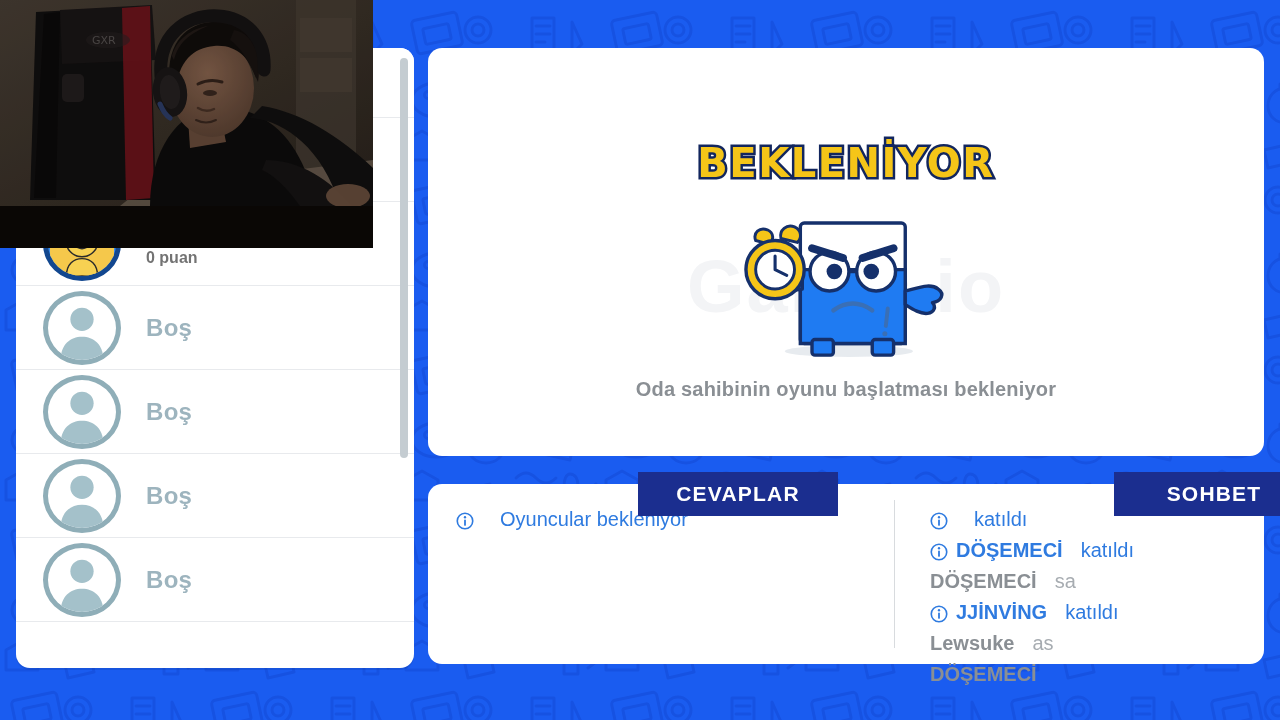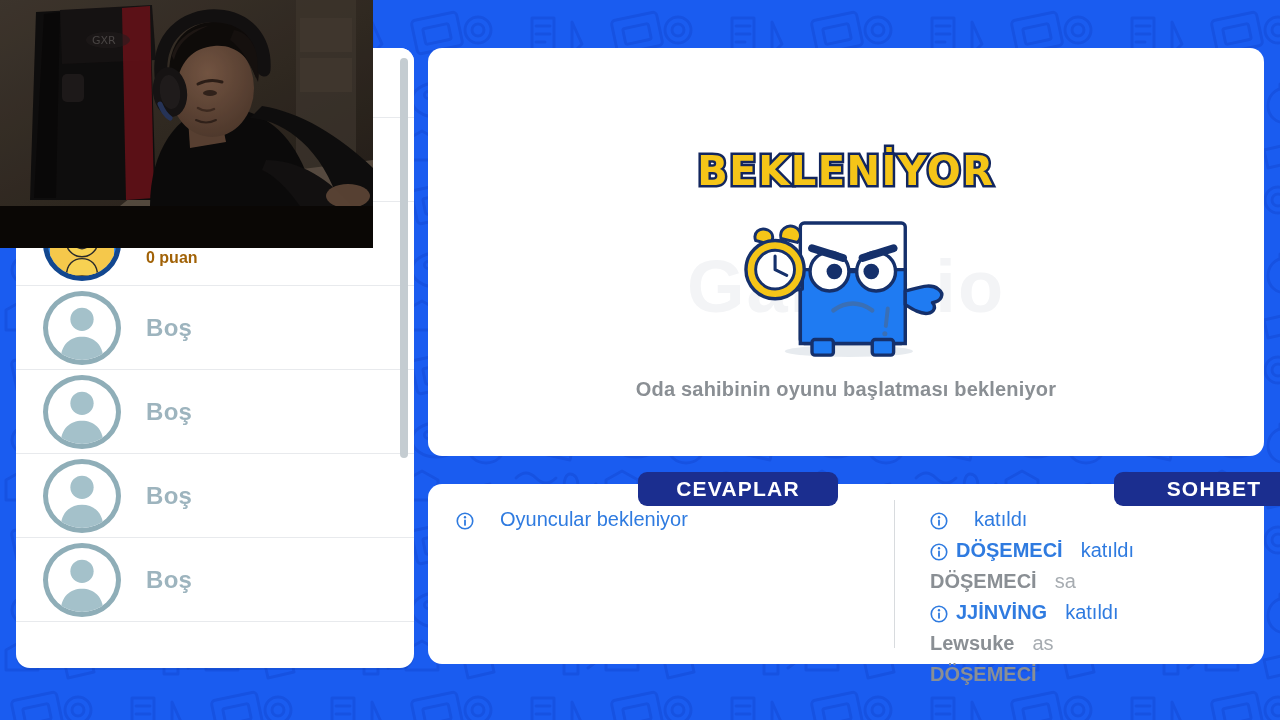--- a/index.html
+++ b/index.html
@@ -70,21 +70,21 @@
     font-size: 24px;
     font-weight: 700;
     color: #8A8F94;
     letter-spacing: 0.4px;
     line-height: 1.05;
     font-family: "Liberation Sans", sans-serif;
   }
   .p-score {
     font-size: 16px;
     font-weight: 700;
-    color: #a16207;
+    color: #737373;
     margin-top: 3px;
   }
   .p-empty-name {
     font-size: 24px;
     font-weight: 700;
     color: #9DB4BE;
     margin-left: 22px;
     letter-spacing: 0.3px;
   }
   .badge-dot {
@@ -106,21 +106,21 @@
   .waiting-card {
     position: absolute;
     left: 428px; top: 48px;
     width: 836px; height: 408px;
     background: #FFFFFF;
     border-radius: 14px;
     overflow: hidden;
   }
   .waiting-title {
     position: absolute;
-    left: 0; right: 0; top: 100px;
+    left: 0; right: 0; top: 92px;
     text-align: center;
     font-size: 40px;
     font-weight: 900;
     letter-spacing: 1.5px;
     color: #F5C518;
     -webkit-text-stroke: 5px #12265E;
     paint-order: stroke fill;
     font-family: "DejaVu Sans", sans-serif;
   }
   .watermark {
@@ -154,23 +154,23 @@
     position: absolute;
     left: 428px; top: 484px;
     width: 836px; height: 180px;
     background: #FFFFFF;
     border-radius: 14px;
     overflow: hidden;
   }
   .tab-pill {
     position: absolute;
     top: 472px;
-    height: 34px;
+    height: 44px;
     background: #1B2E8F;
-    border-radius: 9px;
+    border-radius: 0;
     display: flex;
     align-items: center;
     justify-content: center;
     color: #FFFFFF;
     font-weight: 800;
     font-size: 21px;
     letter-spacing: 1.2px;
     z-index: 6;
   }
   .tab-answers { left: 638px; width: 200px; }

